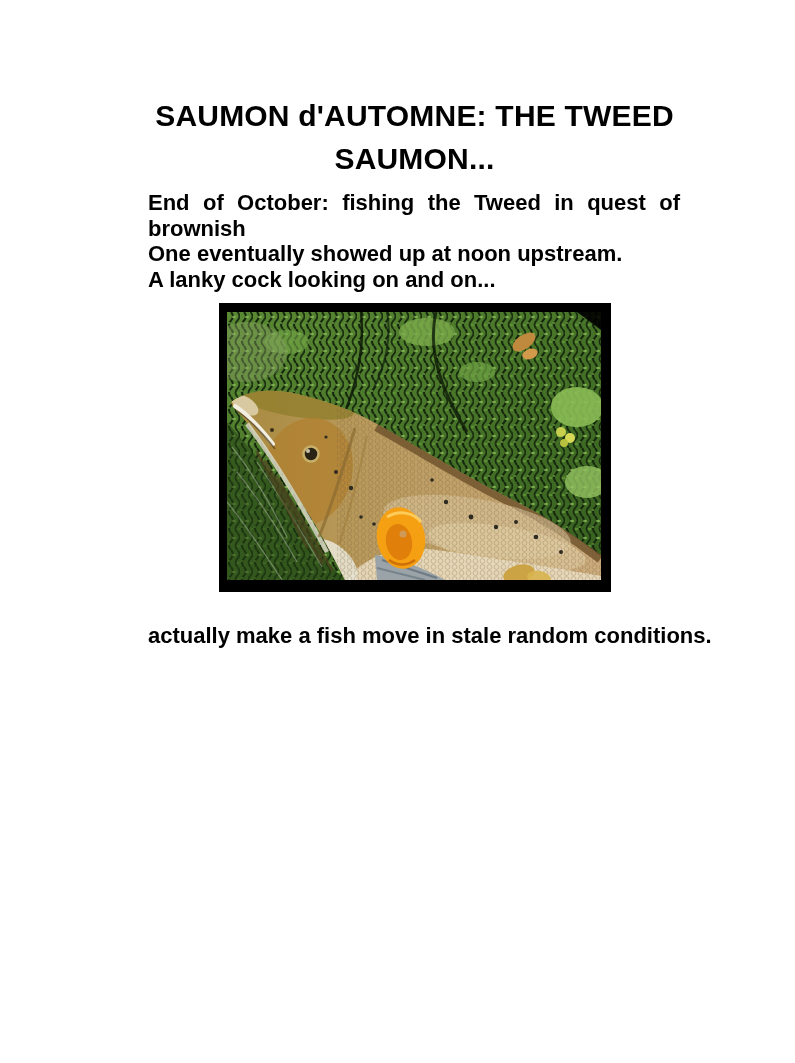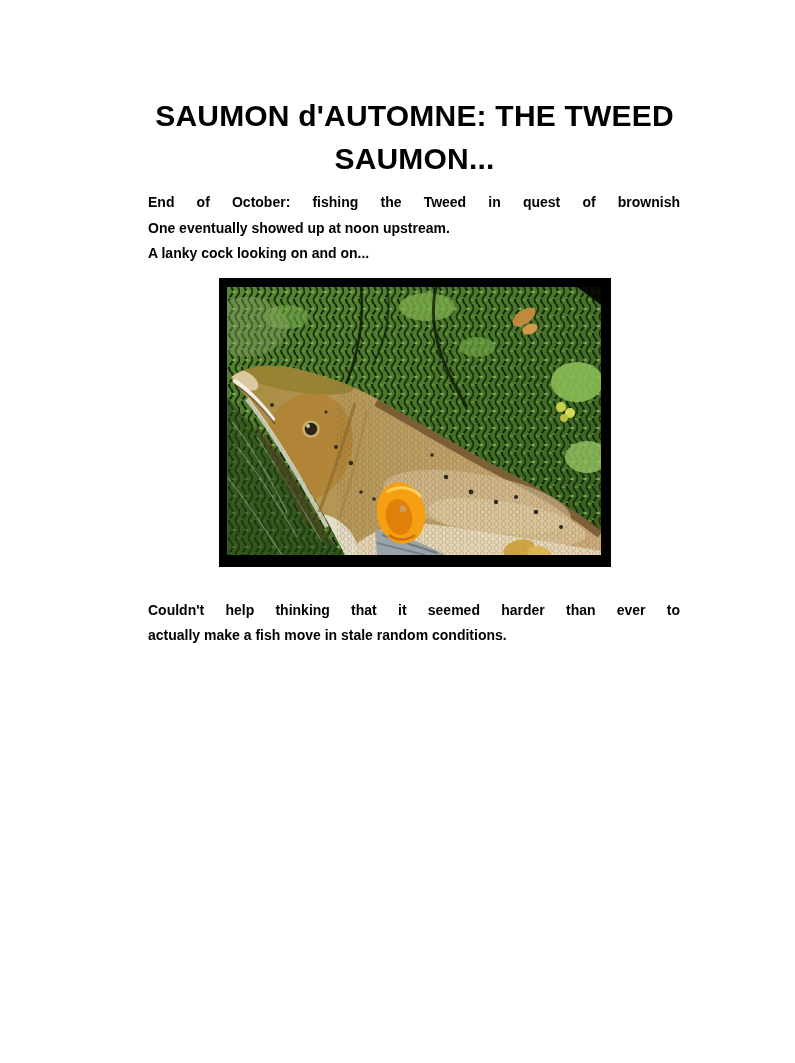--- a/index.html
+++ b/index.html
@@ -17,21 +17,21 @@
     text-align:center;
     font-weight:700;
     font-size:30px;
     line-height:43px;
     letter-spacing:0.2px;
   }
   .text-block{
     margin-left:131px;
     width:532px;
     font-weight:700;
-    font-size:14px;
+    font-size:22px;
     line-height:25.5px;
   }
   .para1{margin-top:10px;}
   .para2{margin-top:31px;}
   .line{white-space:nowrap;}
   .line.j{
     white-space:normal;
     text-align:justify;
     text-align-last:justify;
     text-justify:inter-word;
@@ -206,19 +206,18 @@
 
         <ellipse cx="292" cy="262" rx="16" ry="9" fill="#caa13f" opacity="0.95" transform="rotate(-15 292 262)"></ellipse>
         <ellipse cx="312" cy="266" rx="12" ry="7" fill="#d8b44e" opacity="0.9" transform="rotate(10 312 266)"></ellipse>
       </g>
 
       <path d="M374,0 L374,18 L350,0 Z" fill="#000000" opacity="0.9"></path>
     </svg>
   </div>
 
   <div class="text-block para2">
-    <div class="line j">Couldn't help thinking that it seemed harder than ever to</div>
     <div class="line">actually make a fish move in stale random conditions.</div>
   </div>
 
   <div class="page-number">118</div>
 
 </div>
 
 </body></html>

